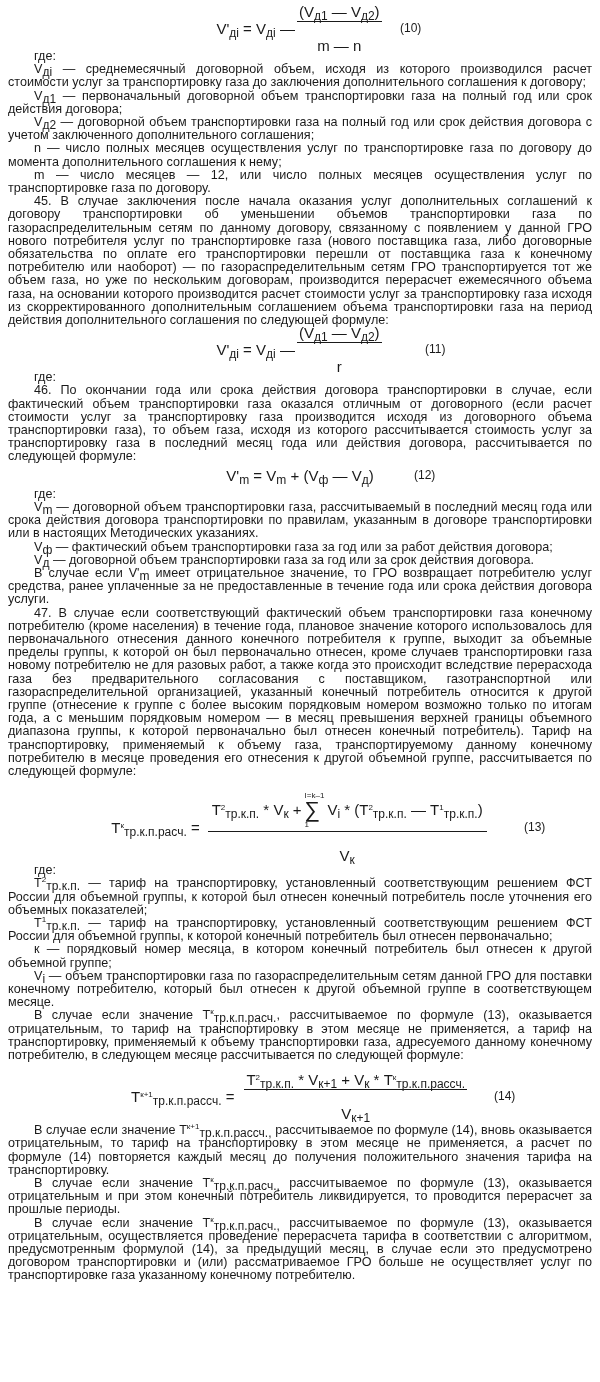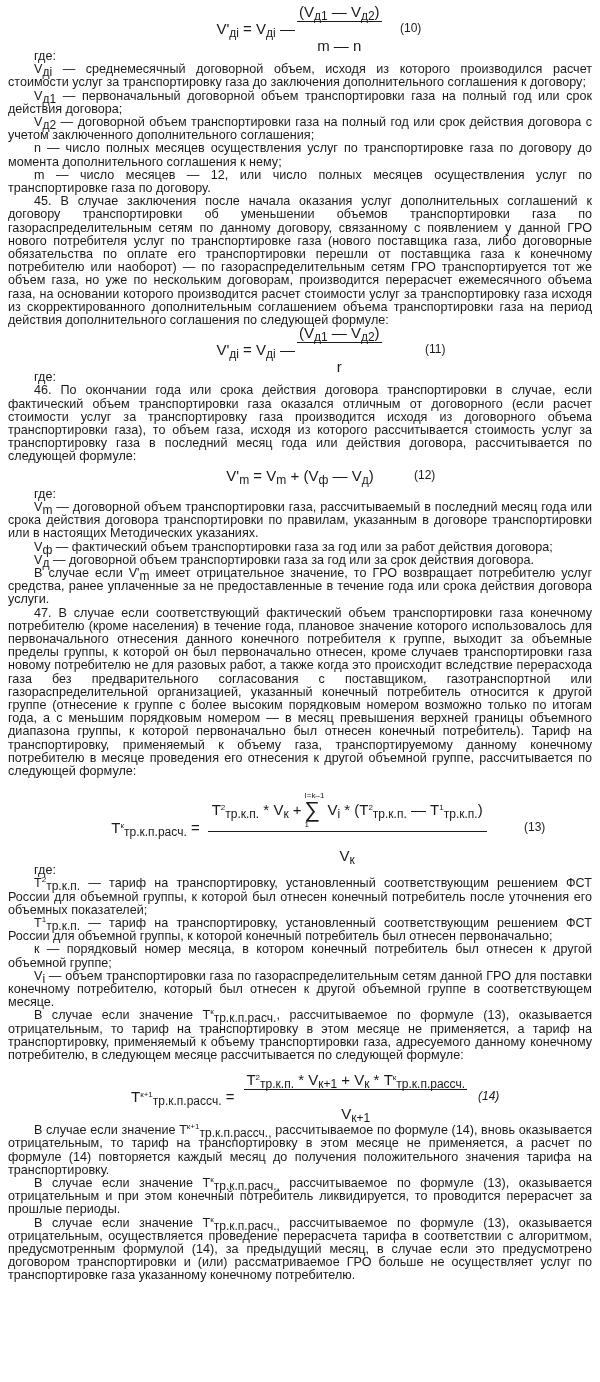--- a/index.html
+++ b/index.html
@@ -108,20 +108,20 @@
   <p class="ind">к — порядковый номер месяца, в котором конечный потребитель был отнесен к другой объемной группе;</p>
   <p class="ind"><span>V</span><sub>i</sub><span> — объем транспортировки газа по газораспределительным сетям данной ГРО для поставки конечному потребителю, который был отнесен к другой объемной группе в соответствующем месяце.</span></p>
   <p class="ind"><span>В случае если значение T</span><sup>к</sup><sub>тр.к.п.расч.</sub><span>, рассчитываемое по формуле (13), оказывается отрицательным, то тариф на транспортировку в этом месяце не применяется, а тариф на транспортировку, применяемый к объему транспортировки газа, адресуемого данному конечному потребителю, в следующем месяце рассчитывается по следующей формуле:</span></p>
 
   <div class="formula f14">
     <span style="margin-right:8px;"><span>T</span><sup>к+1</sup><sub>тр.к.п.рассч.</sub> <span>=</span></span>
     <span class="frac">
       <span class="num"><span>T</span><sup>2</sup><sub>тр.к.п.</sub><span> * V</span><sub>к+1</sub><span> + V</span><sub>к</sub><span> * T</span><sup>к</sup><sub>тр.к.п.рассч.</sub></span>
       <span class="den"><span>V</span><sub>к+1</sub></span>
     </span>
-    <span class="fnum" style="left:470px;font-style:italic;">(14)</span>
+    <span class="fnum" style="left:486px;">(14)</span>
   </div>
 
   <p class="ind"><span>В случае если значение T</span><sup>к+1</sup><sub>тр.к.п.рассч.,</sub><span> рассчитываемое по формуле (14), вновь оказывается отрицательным, то тариф на транспортировку в этом месяце не применяется, а расчет по формуле (14) повторяется каждый месяц до получения положительного значения тарифа на транспортировку.</span></p>
   <p class="ind"><span>В случае если значение T</span><sup>к</sup><sub>тр.к.п.расч.,</sub><span> рассчитываемое по формуле (13), оказывается отрицательным и при этом конечный потребитель ликвидируется, то проводится перерасчет за прошлые периоды.</span></p>
   <p class="ind"><span>В случае если значение T</span><sup>к</sup><sub>тр.к.п.расч.,</sub><span> рассчитываемое по формуле (13), оказывается отрицательным, осуществляется проведение перерасчета тарифа в соответствии с алгоритмом, предусмотренным формулой (14), за предыдущий месяц, в случае если это предусмотрено договором транспортировки и (или) рассматриваемое ГРО больше не осуществляет услуг по транспортировке газа указанному конечному потребителю.</span></p>
 
 </div>
 
 </body></html>

